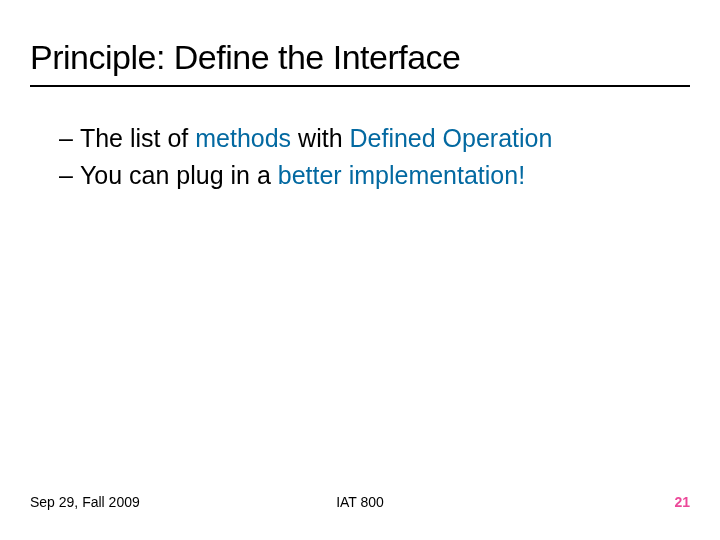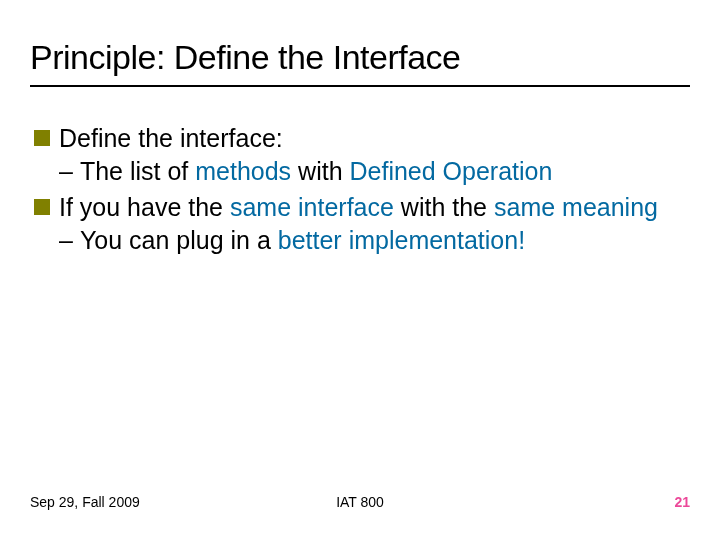--- a/index.html
+++ b/index.html
@@ -69,41 +69,29 @@
   .footer-right { color: #ec4899; font-weight: bold; }
 </style>
 </head>
 <body>
 
 <div class="title">Principle: Define the Interface</div>
 <div class="underline"></div>
 
 <div class="content">
 
-  <div class="bullet-row">
-    <div class="bullet-square"></div>
-    <div class="bullet-text">
-      <span>Define the interface:</span>
-    </div>
-  </div>
 
   <div class="sub-row">
     <span class="dash">–</span>
     <div class="sub-text">
       <span>The list of </span><span class="olive">methods</span><span> with </span><span class="olive">Defined Operation</span>
     </div>
   </div>
 
 
-  <div class="bullet-row">
-    <div class="bullet-square"></div>
-    <div class="bullet-text">
-      <span>If you have the </span><span class="olive">same interface</span><span> with the </span><span class="olive">same meaning</span>
-    </div>
-  </div>
 
   <div class="sub-row">
     <span class="dash">–</span>
     <div class="sub-text bold">
       <span>You can plug in a </span><span class="olive">better implementation!</span>
     </div>
   </div>
 
 </div>
 

